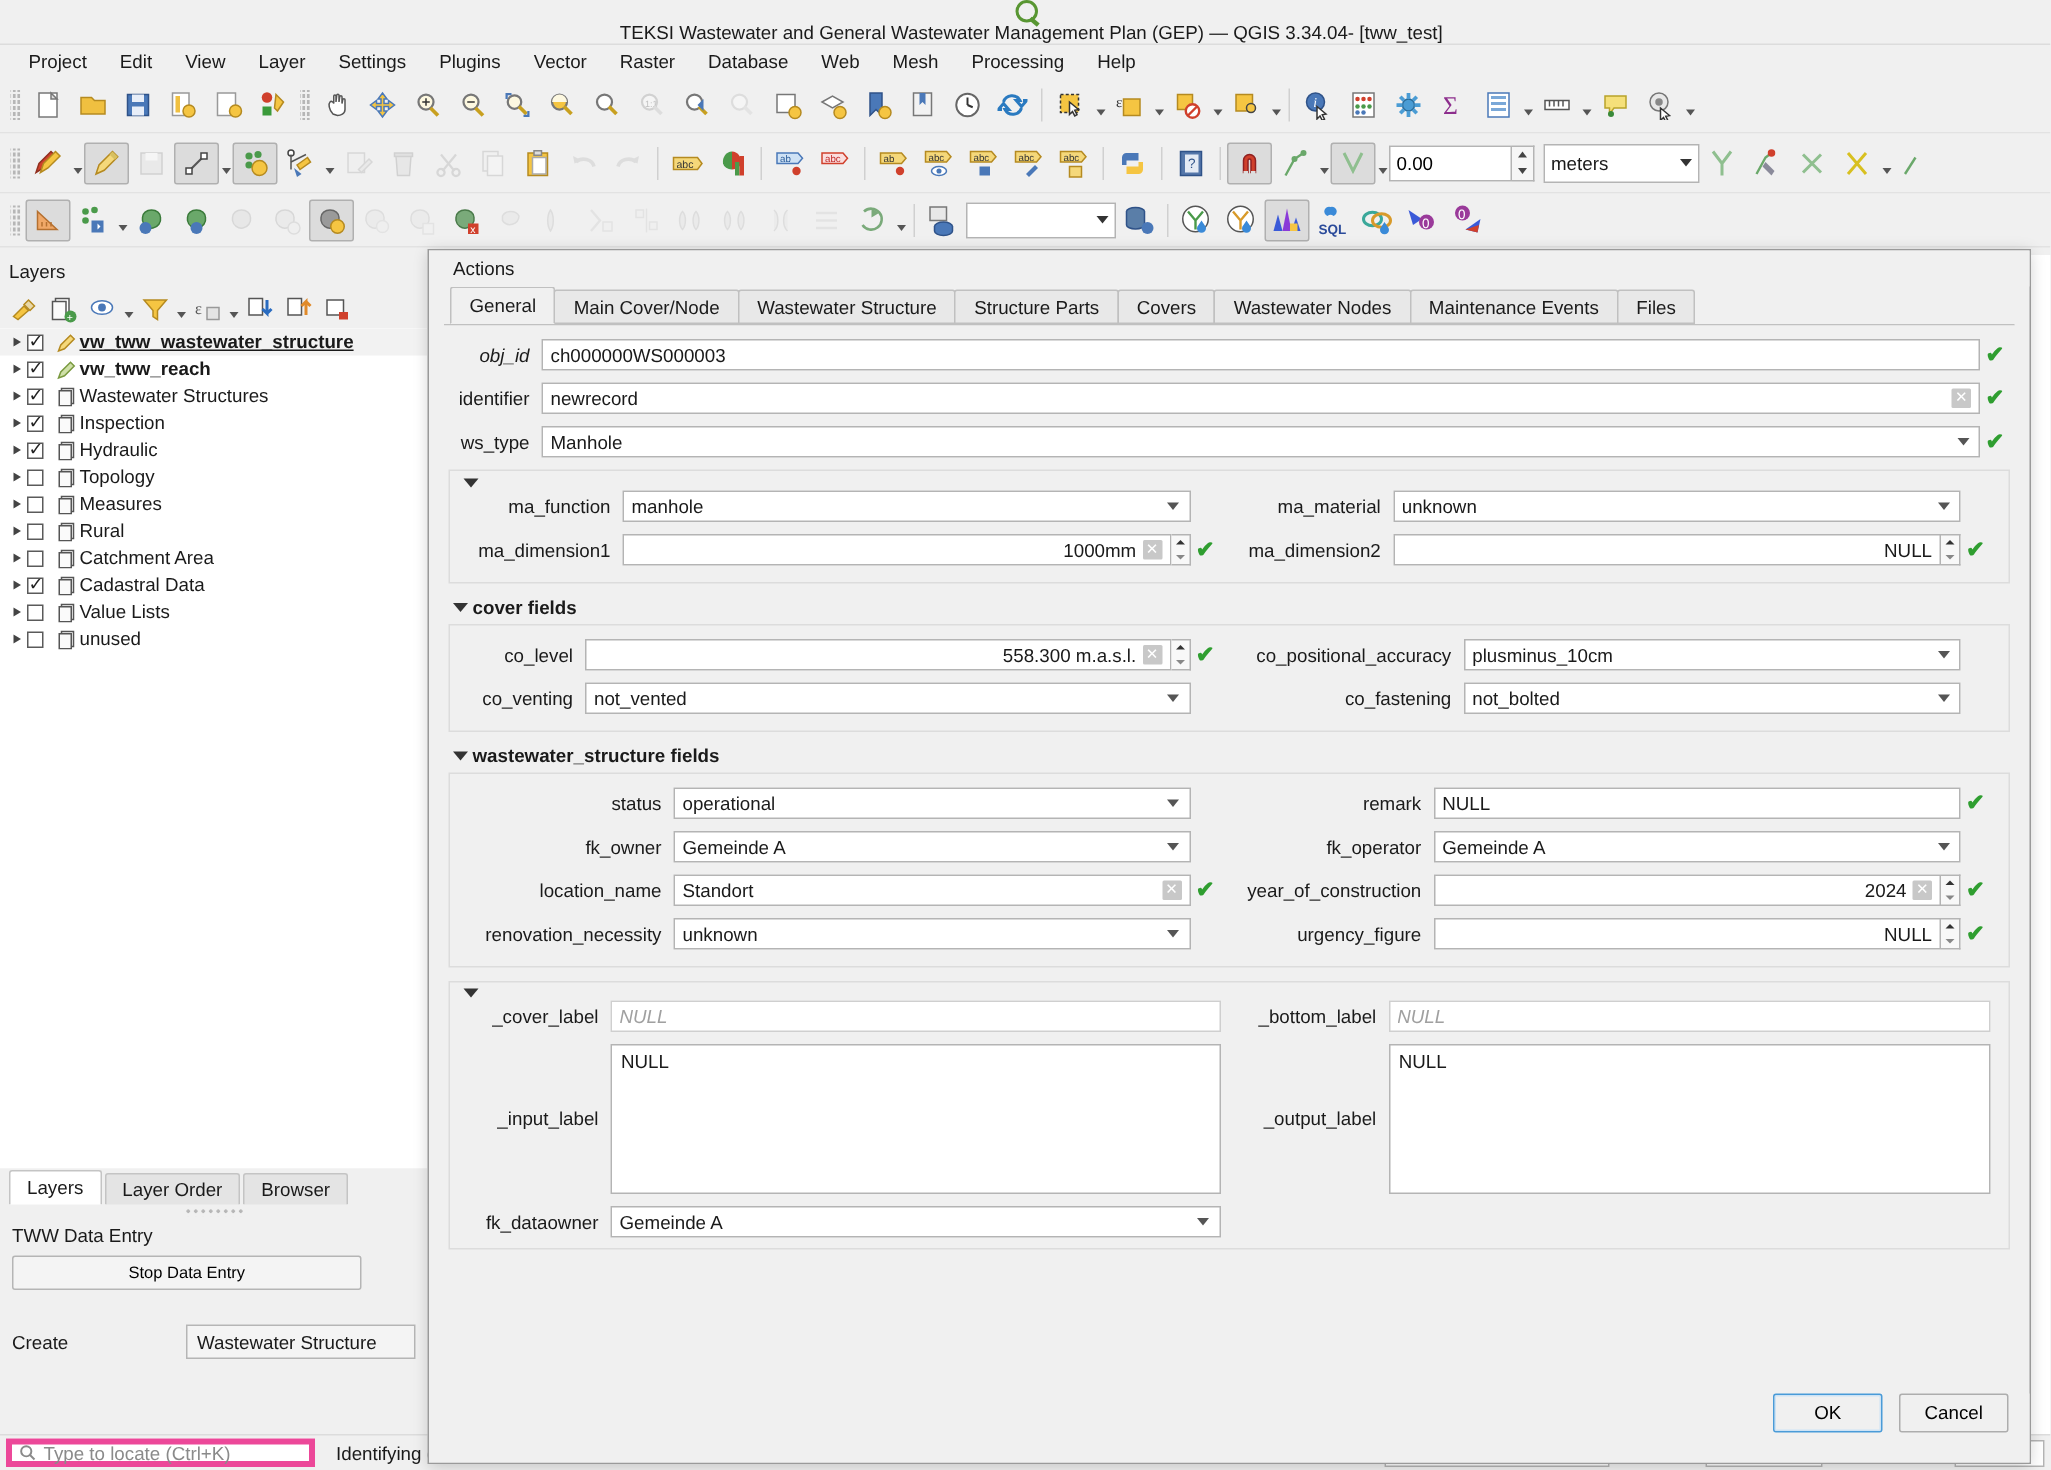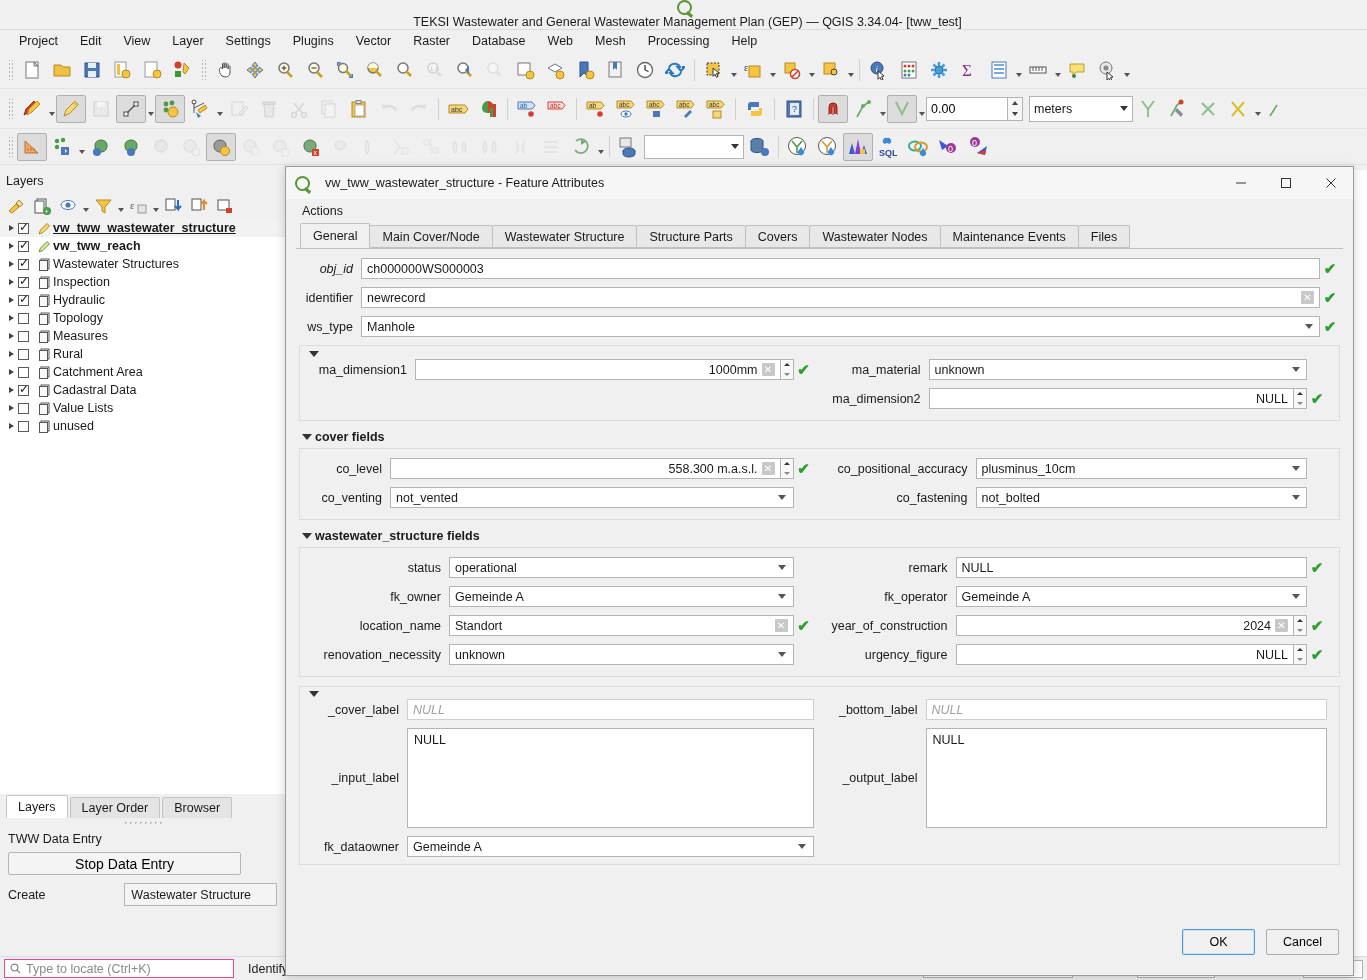--- a/index.html
+++ b/index.html
@@ -109,35 +109,35 @@
           border:1px solid #c4c4c4; border-bottom:none; background:#e4e4e4;
           font-size:12.5px; margin-right:2px; border-radius:2px 2px 0 0; }
   .ptab.on { background:#fff; height:23px; }
   .dots { width:40px; height:6px; margin:2px auto 0 auto;
           background-image:radial-gradient(#b6b6b6 1px, transparent 1px);
           background-size:5px 5px; }
 
   .tww-panel { padding:4px 8px 0 8px; }
   .tww-title { font-size:12.5px; padding:2px 0 6px 0; }
   .btn-wide { width:233px; height:23px; border:1px solid #b5b5b5; background:#f4f4f4;
-              font-size:14px; font-family:"Liberation Sans",sans-serif; border-radius:2px; }
-  .create-row { display:flex; align-items:center; margin-top:8px; }
+              font-size:11px; font-family:"Liberation Sans",sans-serif; border-radius:2px; }
+  .create-row { display:flex; align-items:center; margin-top:23px; }
   .create-lbl { font-size:12.5px; width:120px; }
   .create-combo { width:157px; height:23px; border:1px solid #b5b5b5; background:#f4f4f4;
                   display:flex; align-items:center; padding:0 6px; font-size:12.5px; }
 
   
   .map-canvas { position:absolute; left:285px; top:170px; right:0; bottom:24px;
                 background:#fff; }
 
   
   .statusbar { position:absolute; left:0; right:0; bottom:0; height:24px;
                background:#f0f0f0; display:flex; align-items:center;
                border-top:1px solid #dcdcdc; padding:0 4px; font-size:12.5px; }
-  .locate-box { width:230px; height:19px; border:1px solid #ec4899; background:#fff;
+  .locate-box { width:206px; height:19px; border:4px solid #ec4899; background:#fff;
                 display:flex; align-items:center; padding:0 5px; color:#8a8a8a; gap:5px; }
   .status-msg { margin-left:14px; }
   .sb-right { margin-left:auto; display:flex; align-items:center; gap:6px; color:#3a3a3a; }
   .sb-sep { width:1px; height:15px; background:#c8c8c8; }
   .sb-field { border:1px solid #b4b4b4; background:#fff; height:18px;
               display:flex; align-items:center; padding:0 5px; }
 
   
   .dialog {
     position:absolute; left:285px; top:166px; width:1069px; height:810px;
@@ -1158,42 +1158,20 @@
       <svg width="12" height="12">
           <rect x="1" y="2" width="10" height="8" fill="#555"></rect>
         </svg>
       <span>Magnifier</span>
       <div class="sb-field" style="width:60px;">100%</div>
     </div>
   </div>
 
   <div class="dialog">
 
-    <div class="dlg-title">
-      <div class="qgis-logo"></div>
-      <span class="dlg-title-text">vw_tww_wastewater_structure - Feature Attributes</span>
-      <div class="dlg-wbtns">
-        <div class="wbtn">
-            <svg width="12" height="12">
-              <line x1="1" y1="6" x2="11" y2="6" stroke="#333"></line>
-            </svg>
-          </div>
-        <div class="wbtn">
-            <svg width="12" height="12">
-              <rect x="1.5" y="1.5" width="9" height="9" fill="none" stroke="#333"></rect>
-            </svg>
-          </div>
-        <div class="wbtn close">
-            <svg width="12" height="12">
-              <line x1="1.5" y1="1.5" x2="10.5" y2="10.5" stroke="#333"></line>
-              <line x1="10.5" y1="1.5" x2="1.5" y2="10.5" stroke="#333"></line>
-            </svg>
-          </div>
-      </div>
-    </div>
 
     <div class="dlg-menubar">
       <span class="dlg-menu-item">Actions</span>
     </div>
 
     <div class="dlg-body">
 
       <div class="tabs-row">
         <div class="dtab on">General</div>
         <div class="dtab">Main Cover/Node</div>
@@ -1233,20 +1211,28 @@
           <span class="tick">✔</span>
         </div>
 
         <div class="group" style="padding-top:5px;">
           <div class="grp-head" style="margin-left:-6px;">
             <span class="grp-tri"></span>
           </div>
           <div class="twocol">
             <div class="col left">
               <div class="frow">
+                <span class="flabel" style="width:103px;">ma_function</span>
+                <div class="fcombo">
+                    <span class="val">manhole</span>
+                    <span class="cmb-arrow"></span>
+                  </div>
+                <span class="tick empty">✔</span>
+              </div>
+              <div class="frow">
                 <span class="flabel" style="width:103px;">ma_dimension1</span>
                 <div class="finput">
                     <span class="val right">1000mm</span>
                     <span class="clearbtn">✕</span>
                   </div>
                 <div class="spinner">
                     <i></i>
                     <i></i>
                   </div>
                 <span class="tick">✔</span>

